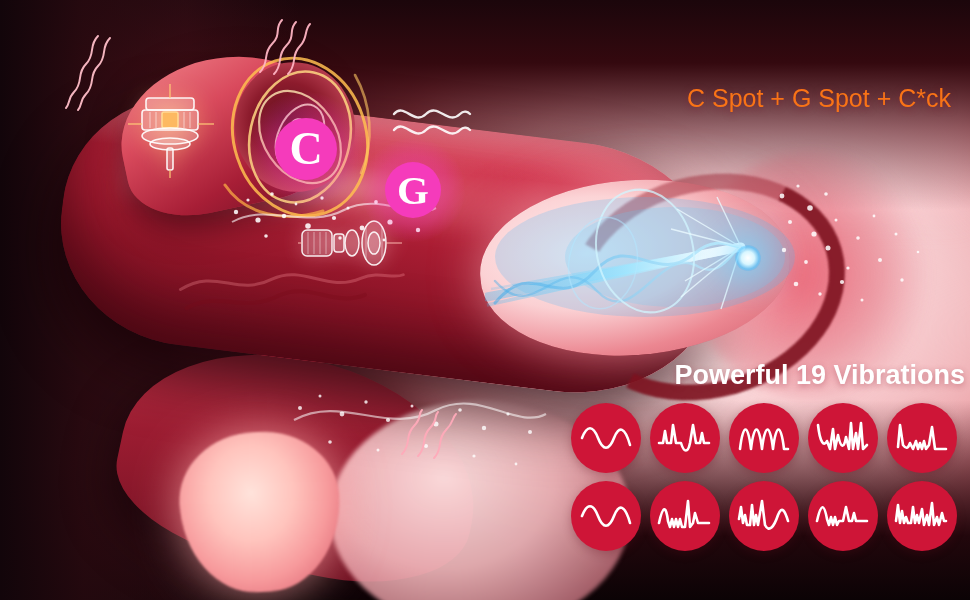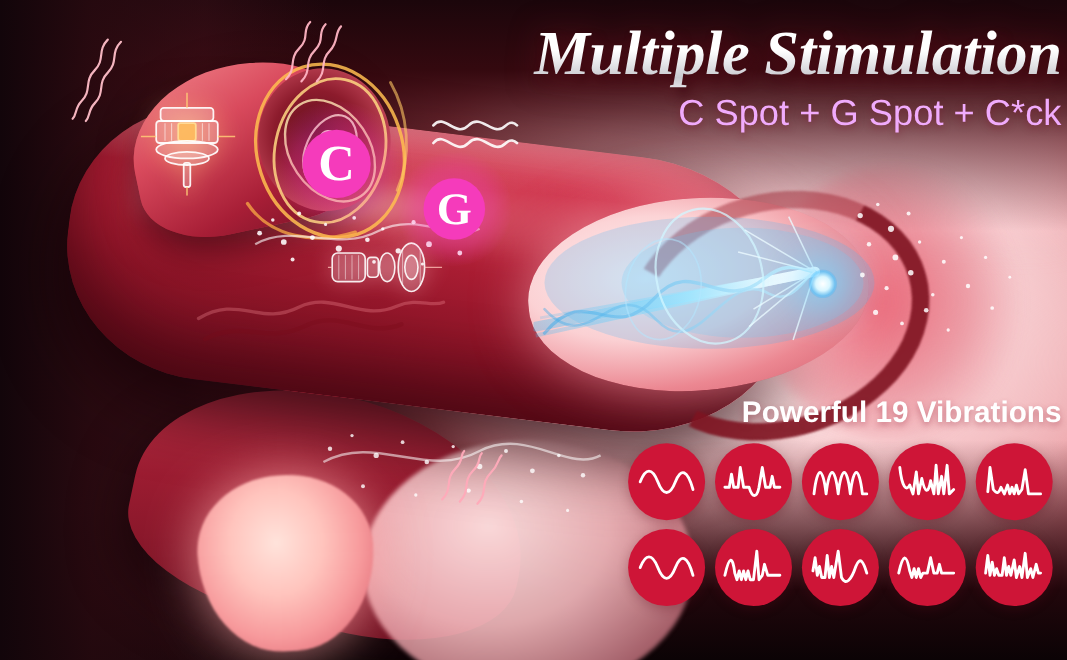--- a/index.html
+++ b/index.html
@@ -176,24 +176,24 @@
     text-align:right;
     font-family:"Liberation Serif",serif;
     font-style:italic;font-weight:700;
     font-size:57px;letter-spacing:-.5px;
     background:linear-gradient(180deg,#ffffff 0%,#ffffff 46%,#e9e9ec 62%,#c9c9cf 84%,#e6e6ea 100%);
     -webkit-background-clip:text;background-clip:text;color:transparent;
     filter:drop-shadow(5px 7px 5px rgba(60,6,16,.78)) drop-shadow(0 0 14px rgba(120,20,35,.55));
     white-space:nowrap;
   }
   .subline{
-    position:absolute;left:405px;top:84px;width:560px;
+    position:absolute;left:391px;top:84px;width:560px;
     text-align:right;
     font-family:"Liberation Sans",sans-serif;
-    font-weight:400;font-size:33px;color:#f0abfc;
+    font-weight:400;font-size:25px;color:#f97316;
     text-shadow:0 2px 7px rgba(120,25,45,.55);
     white-space:nowrap;
   }
   .vib-title{
     position:absolute;left:545px;top:360px;width:420px;
     text-align:right;
     font-family:"Liberation Sans",sans-serif;
     font-weight:700;font-size:27px;color:#ffffff;
     text-shadow:0 2px 6px rgba(150,40,60,.45);
     white-space:nowrap;
@@ -455,21 +455,20 @@
   <div class="badge-halo halo-c"></div>
   <div class="badge badge-c" style="background:#F53BBB;">
     <span>C</span>
   </div>
 
   <div class="badge-halo halo-g"></div>
   <div class="badge badge-g" style="background:#F53BBB;">
     <span>G</span>
   </div>
 
-  <div class="headline">Multiple Stimulation</div>
   <div class="subline">C Spot + G Spot + C*ck</div>
   <div class="vib-title">Powerful 19 Vibrations</div>
 
   <div class="patterns" id="patterns">
       <div class="pattern-circle" style="background: rgb(206, 21, 55);">
         <svg viewBox="0 0 56 46">
           <path d="M4,23 C9,10 15,10 20,23 C25,36 31,36 36,23 C41,10 47,12 52,30" fill="none" stroke="#FFFFFF" stroke-width="2.6" stroke-linecap="round" stroke-linejoin="round"></path>
         </svg>
       </div>
       <div class="pattern-circle" style="background: rgb(206, 21, 55);">

